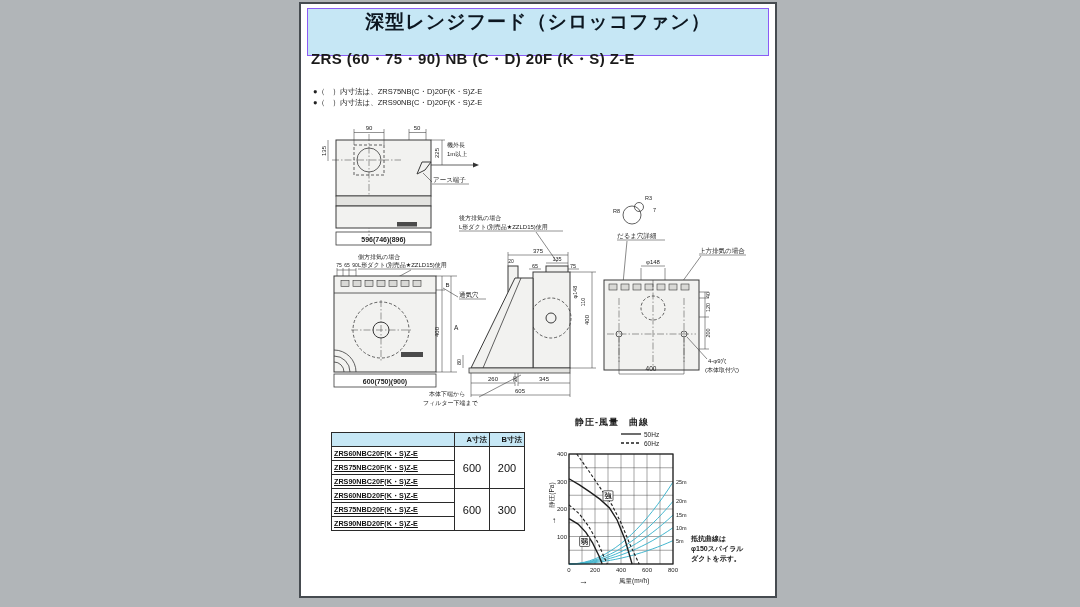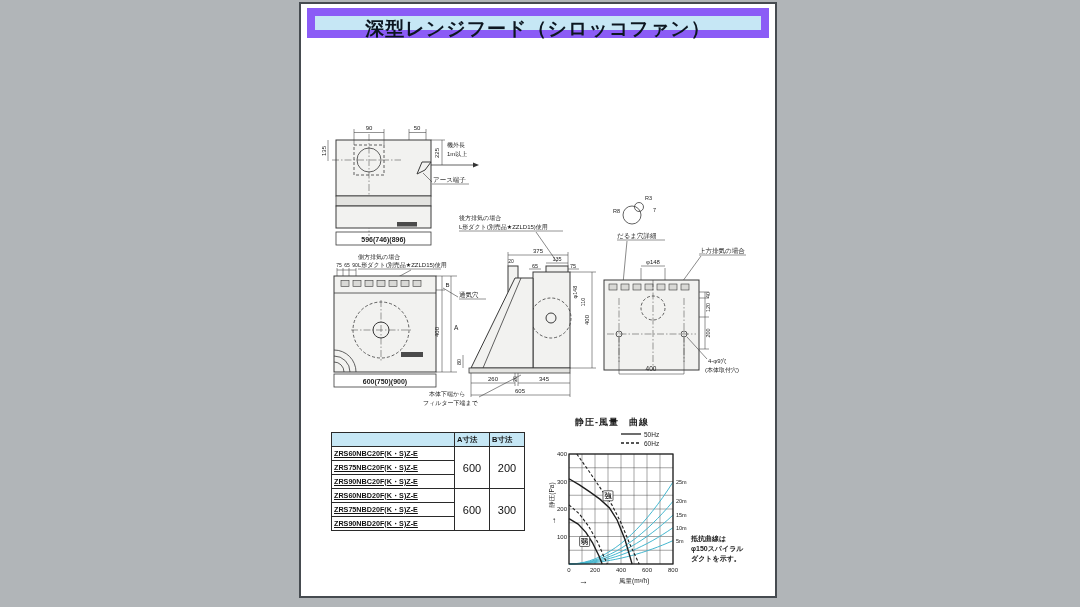--- a/index.html
+++ b/index.html
@@ -6,22 +6,22 @@
   body {
     width:1080px; height:607px; position:relative;
     background:#b1b5b8; overflow:hidden;
     font-family:"Liberation Sans","DejaVu Sans",sans-serif;
   }
   .page {
     position:absolute; left:299px; top:2px; width:478px; height:596px;
     background:#ffffff; border:2px solid #464b50; box-sizing:border-box;
   }
   .title-bar {
-    position:absolute; left:6px; top:4px; right:6px; height:30px;
-    background:#c6e7f5; border:8px solid #8b5cf6; box-sizing:border-box;
+    position:absolute; left:6px; top:4px; right:6px; height:48px;
+    background:#c6e7f5; border:1px solid #8b5cf6; box-sizing:border-box;
     text-align:center; font-size:19px; font-weight:bold; line-height:26px;
     color:#0c1620; letter-spacing:1px;
   }
   .model {
     position:absolute; left:10px; top:46px;
     font-size:15px; font-weight:bold; color:#1a1a1a; letter-spacing:0.4px;
   }
   .notes { position:absolute; left:12px; top:82px; font-size:7.5px; color:#222; }
   .notes div { line-height:11px; }
   .drawings { position:absolute; left:0; top:112px; }
@@ -34,31 +34,36 @@
   .cl   { stroke:#3a3a3a; stroke-width:0.5; stroke-dasharray:7 2 1.5 2; fill:none; }
   .dim  { stroke:#3a3a3a; stroke-width:0.55; fill:none; }
   .lead { stroke:#3a3a3a; stroke-width:0.6; fill:none; }
   .t5  { font-size:5px; }  .t55 { font-size:5.5px; } .t6  { font-size:6px; }
   .t65 { font-size:6.5px; } .t7  { font-size:7px; font-weight:bold; }
   .spec-table {
     position:absolute; left:30px; top:428px; border-collapse:collapse;
     font-size:7.2px; color:#111;
   }
   .spec-table td { border:1px solid #2a2a2a; padding:0 2px; height:13px; }
-  .spec-table .hdr { background:#c6e7f5; font-weight:bold; text-align:left; font-size:7.5px; }
+  .spec-table .hdr { background:#c6e7f5; font-weight:bold; text-align:right; font-size:7.5px; }
   .spec-table .mdl { width:118px; font-weight:bold; white-space:nowrap;text-decoration:underline; }
   .spec-table .val { width:30px; text-align:center; font-size:11px; }
   .chart { position:absolute; left:240px; top:403px; }
 </style>
 </head>
 <body>
 
 <div class="page">
 
   <div class="title-bar">深型レンジフード（シロッコファン）</div>
+  <div class="model">ZRS (60・75・90) NB (C・D) 20F (K・S) Z-E</div>
+  <div class="notes">
+    <div>●（　）内寸法は、ZRS75NB(C・D)20F(K・S)Z-E</div>
+    <div>●（　）内寸法は、ZRS90NB(C・D)20F(K・S)Z-E</div>
+  </div>
 
   <svg class="drawings" width="478" height="300" viewBox="0 0 478 300">
 
     <g>
       <rect class="part" x="35" y="24" width="95" height="56"></rect>
       <rect class="ln dash" x="53" y="29" width="30" height="30"></rect>
       <circle class="ln" cx="68" cy="44" r="12"></circle>
       <line class="cl" x1="68" y1="18" x2="68" y2="120"></line>
       <line class="cl" x1="31" y1="44" x2="100" y2="44"></line>
       <rect class="part2" x="35" y="80" width="95" height="10"></rect>

